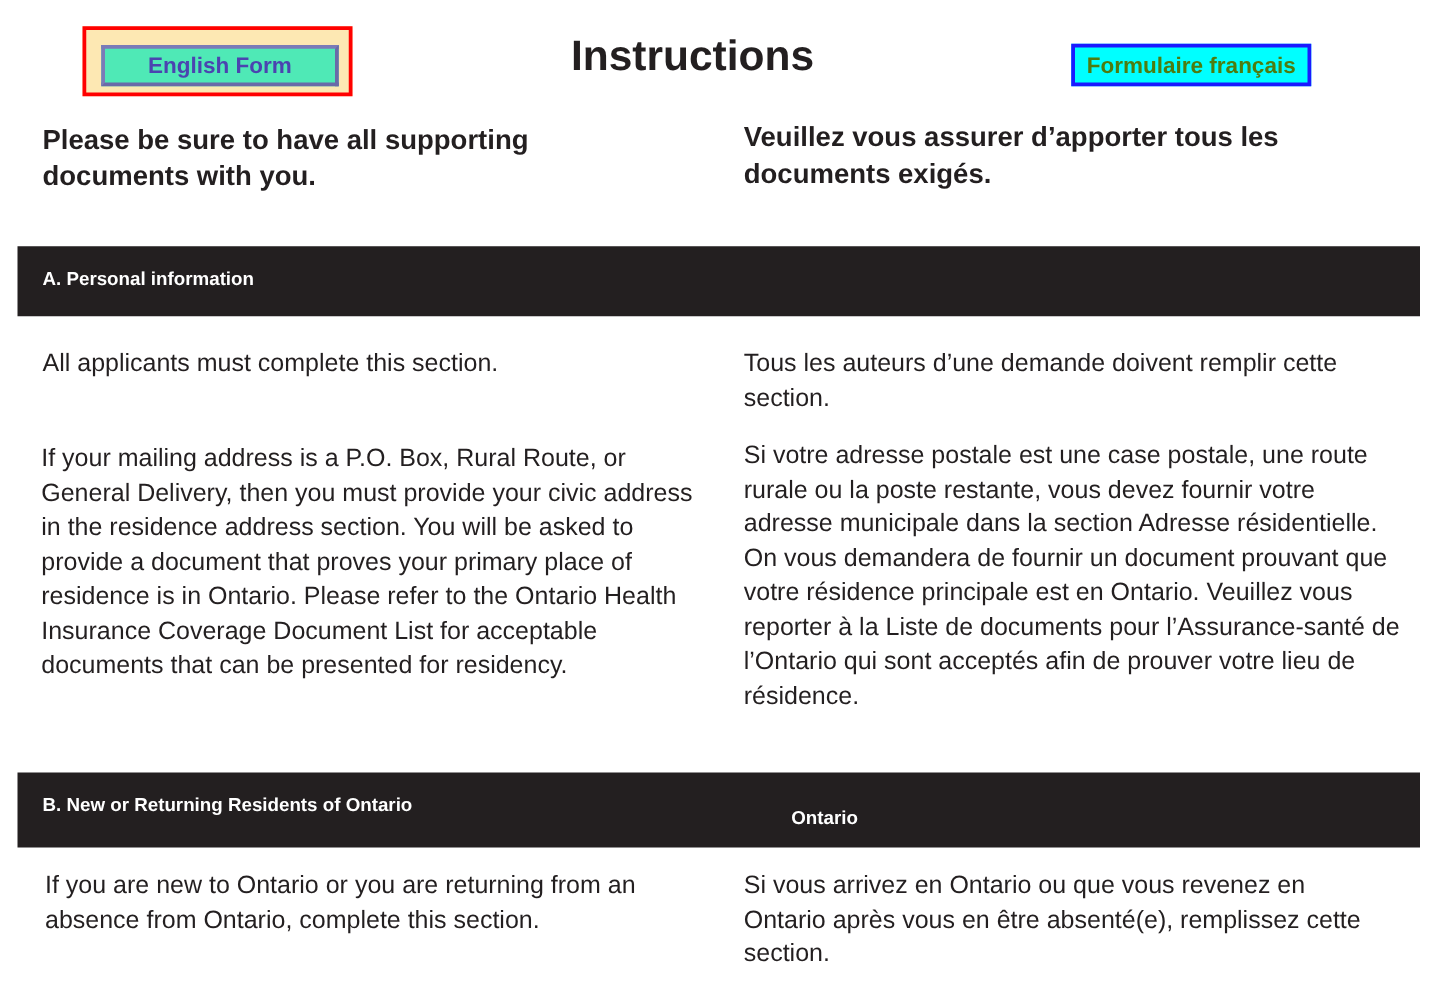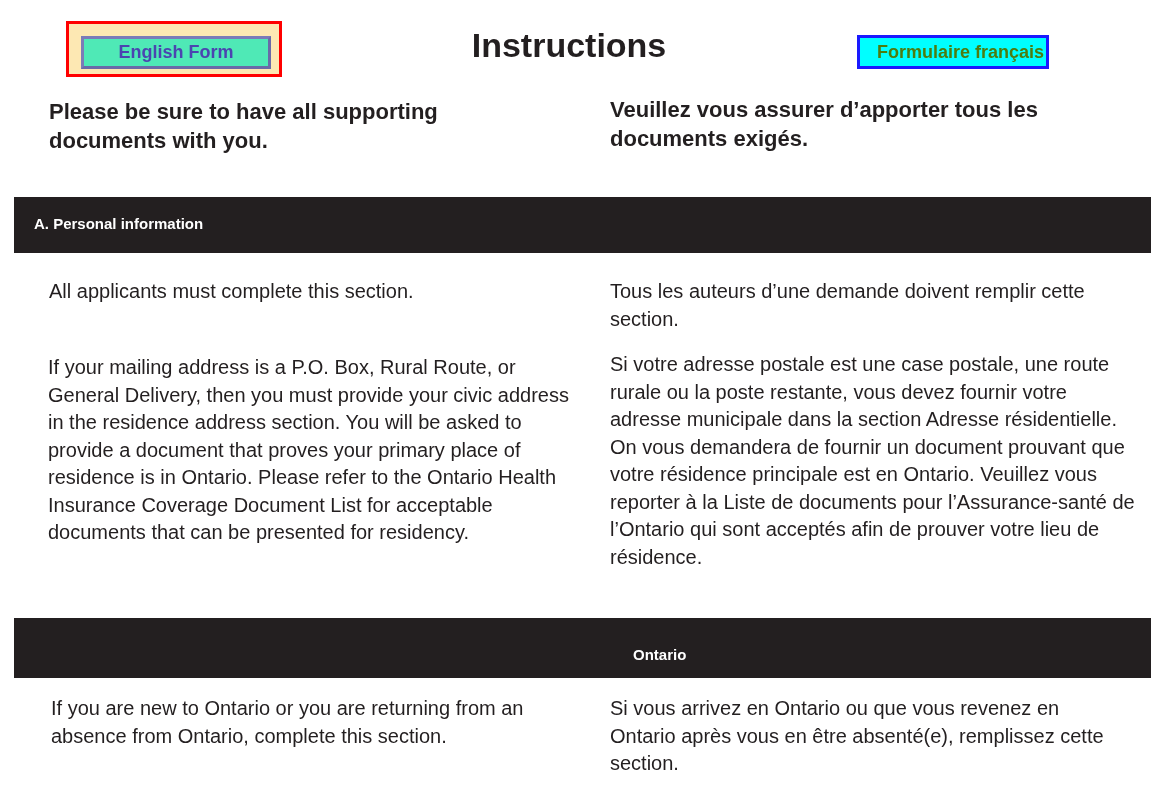--- a/index.html
+++ b/index.html
@@ -1,18 +1,18 @@
 <!DOCTYPE html>
 <html><head>
   <meta charset="utf-8">
   <style>
     html, body { margin:0; padding:0; background:#ffffff; }
     body { width:1151px; height:792px; position:relative; overflow:hidden;
            font-family:"Liberation Sans", sans-serif; color:#231f20; }
-    .abs { position:absolute;padding-left:15px; }
+    .abs { position:absolute; }
     .eng-wrap { left:66px; top:21px; width:216px; height:56px; box-sizing:border-box;
                 border:3px solid #ff0000; background:#fde8b3; }
     .eng-btn { position:absolute; left:12px; top:12px; width:190px; height:33px; box-sizing:border-box;
                background:#4fe9b6; border:3px solid #7b7bb8; border-bottom-color:#6a6aa8; border-right-color:#6a6aa8;
                color:#4b44b0; font-weight:bold; font-size:18px; text-align:center; line-height:26px; cursor:pointer; }
     .title { left:0; width:1108px; top:26px; text-align:center; font-size:34px; font-weight:bold; color:#231f20; }
     .fr-btn { left:857px; top:35px; width:192px; height:34px; box-sizing:border-box;
               background:#00ffff; border:3px solid #1a1aff; color:#4d7c0f; font-weight:bold; font-size:18px;
               text-align:center; line-height:28px; cursor:pointer; }
     .lead { font-size:22px; font-weight:bold; line-height:29px; color:#231f20; }
@@ -35,17 +35,18 @@
 <div class="abs bar" style="top:197px; height:56px;">
   <div class="h" style="left:20px; top:16px;">A.  Personal information</div>
 </div>
 
 <div class="abs para" style="left:34px; top:278px; width:540px;">All applicants must complete this section.</div>
 <div class="abs para" style="left:595px; top:278px; width:510px;">Tous les auteurs d’une demande doivent remplir cette section.</div>
 <div class="abs para" style="left:33px; top:354px; width:540px;">If your mailing address is a P.O. Box, Rural Route, or General Delivery, then you must provide your civic address in the residence address section. You will be asked to provide a document that proves your primary place of residence is in Ontario. Please refer to the Ontario Health Insurance Coverage Document List for acceptable documents that can be presented for residency.</div>
 <div class="abs para" style="left:595px; top:351px; width:530px;">Si votre adresse postale est une case postale, une route rurale ou la poste restante, vous devez fournir votre adresse municipale dans la section Adresse résidentielle. On vous demandera de fournir un document prouvant que votre résidence principale est en Ontario. Veuillez vous reporter à la Liste de documents pour l’Assurance-santé de l’Ontario qui sont acceptés afin de prouver votre lieu de résidence.</div>
 
 <div class="abs bar" style="top:618px; height:60px;">
+  <div class="h" style="left:20px; top:16px;">B. New or Returning Residents of Ontario</div>
   <div class="h" style="left:619px; top:26px;">Ontario</div>
 </div>
 
 <div class="abs para" style="left:36px; top:695px; width:520px;">If you are new to Ontario or you are returning from an absence from Ontario, complete this section.</div>
 <div class="abs para" style="left:595px; top:695px; width:520px;">Si vous arrivez en Ontario ou que vous revenez en Ontario après vous en être absenté(e), remplissez cette section.</div>
 
 </body></html>

